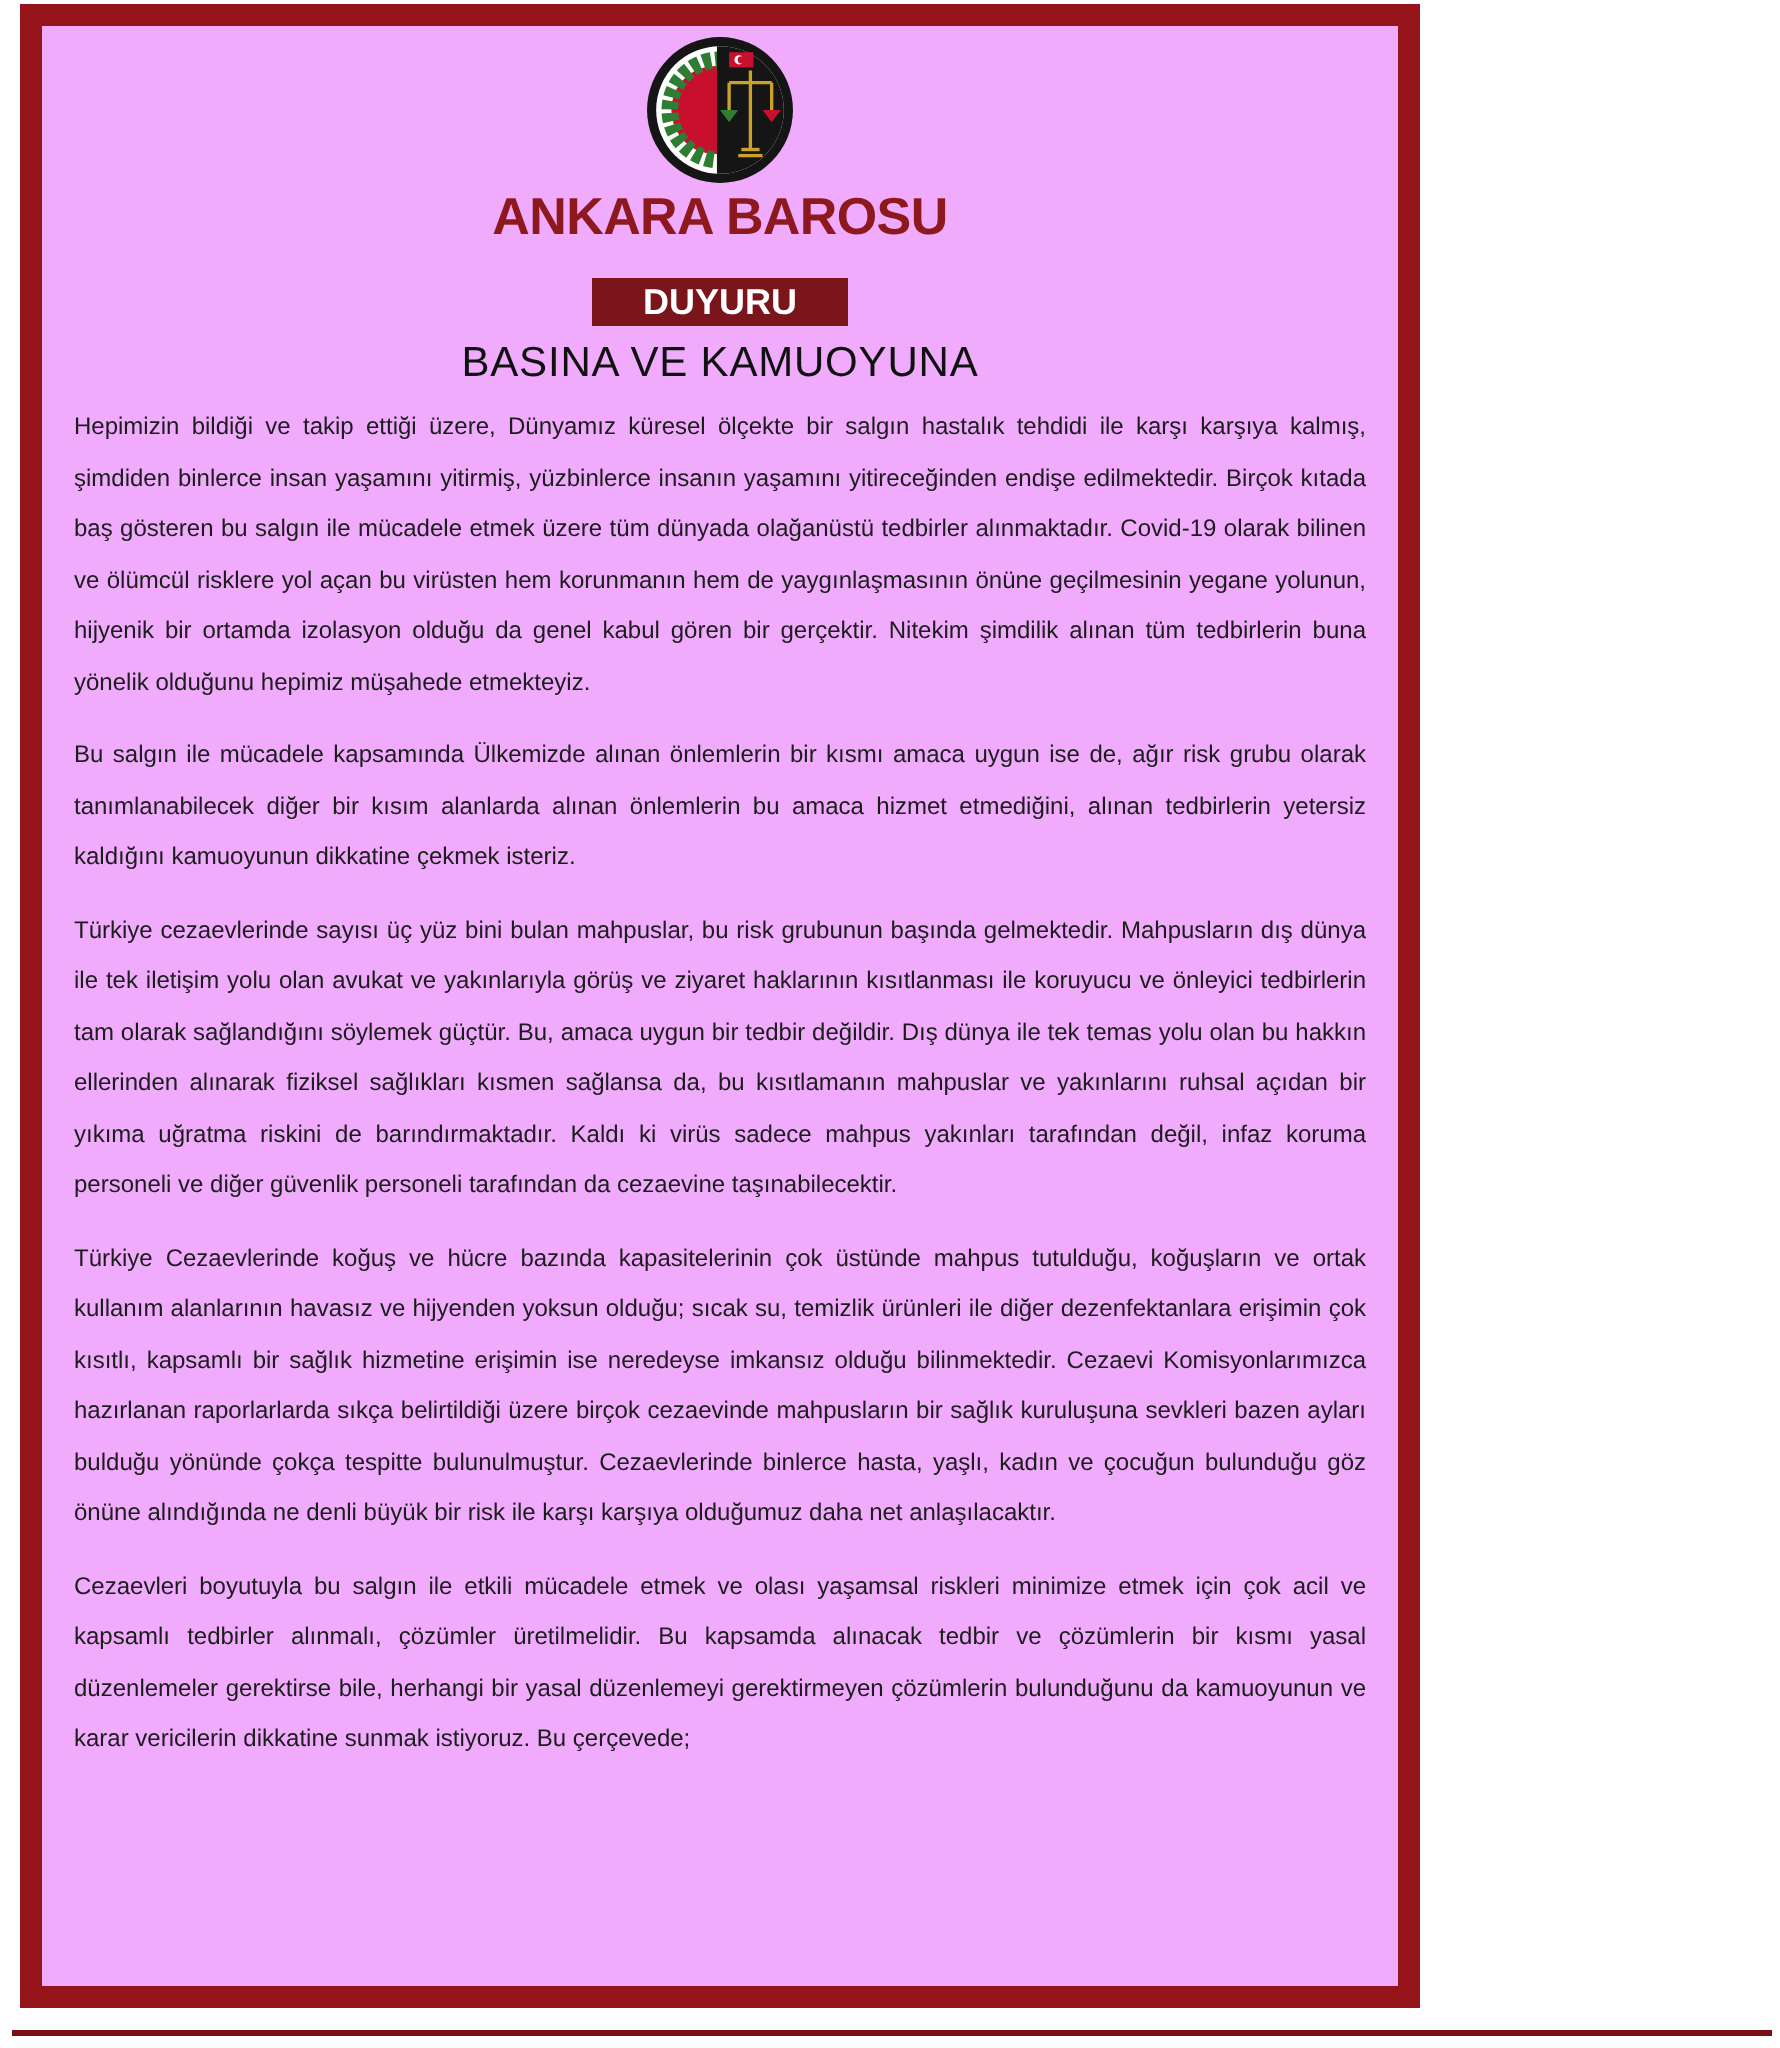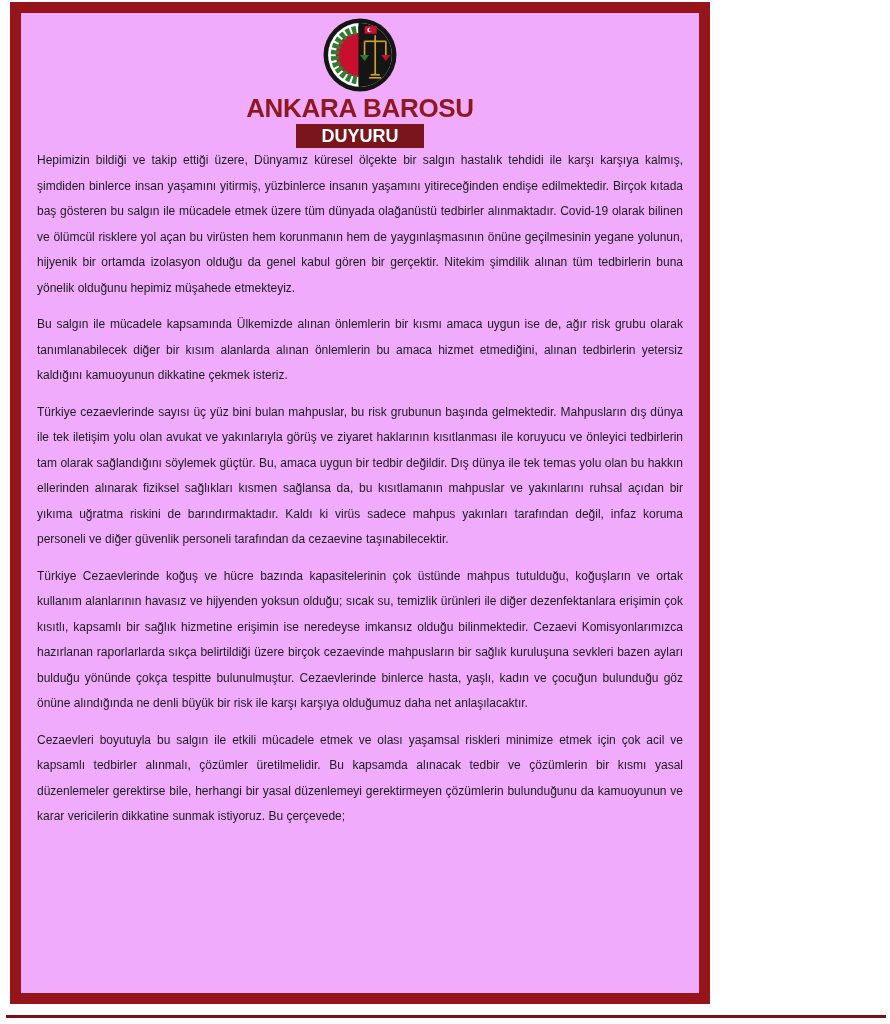--- a/index.html
+++ b/index.html
@@ -48,21 +48,21 @@
   }
   .banner {
     display: inline-block;
     background: #7a151b;
     color: #ffffff;
     font-weight: bold;
     font-size: 18px;
     line-height: 24px;
     min-width: 128px;
     padding: 0 20px;
-    margin-top: 2px;
+    margin-top: 17px;
     box-sizing: border-box;
   }
   .page-heading {
     font-size: 21px;
     font-weight: normal;
     letter-spacing: 0.4px;
     color: #111111;
     margin: 7px 0 7px 0;
   }
   .body-text p {
@@ -133,20 +133,21 @@
             <path d="M78 50 L90 50 L84 58 Z" fill="#c8102e"></path>
           </svg>
         </div>
 
         <div class="org-name">ANKARA BAROSU</div>
 
         <div class="banner">
           <span>DUYURU</span>
         </div>
 
+        <div class="page-heading">BASINA VE KAMUOYUNA</div>
       </div>
 
       <div class="body-text">
         <p>Hepimizin bildiği ve takip ettiği üzere, Dünyamız küresel ölçekte bir salgın hastalık tehdidi ile karşı karşıya kalmış, şimdiden binlerce insan yaşamını yitirmiş, yüzbinlerce insanın yaşamını yitireceğinden endişe edilmektedir. Birçok kıtada baş gösteren bu salgın ile mücadele etmek üzere tüm dünyada olağanüstü tedbirler alınmaktadır. Covid-19 olarak bilinen ve ölümcül risklere yol açan bu virüsten hem korunmanın hem de yaygınlaşmasının önüne geçilmesinin yegane yolunun, hijyenik bir ortamda izolasyon olduğu da genel kabul gören bir gerçektir. Nitekim şimdilik alınan tüm tedbirlerin buna yönelik olduğunu hepimiz müşahede etmekteyiz.</p>
         <p>Bu salgın ile mücadele kapsamında Ülkemizde alınan önlemlerin bir kısmı amaca uygun ise de, ağır risk grubu olarak tanımlanabilecek diğer bir kısım alanlarda alınan önlemlerin bu amaca hizmet etmediğini, alınan tedbirlerin yetersiz kaldığını kamuoyunun dikkatine çekmek isteriz.</p>
         <p>Türkiye cezaevlerinde sayısı üç yüz bini bulan mahpuslar, bu risk grubunun başında gelmektedir. Mahpusların dış dünya ile tek iletişim yolu olan avukat ve yakınlarıyla görüş ve ziyaret haklarının kısıtlanması ile koruyucu ve önleyici tedbirlerin tam olarak sağlandığını söylemek güçtür. Bu, amaca uygun bir tedbir değildir. Dış dünya ile tek temas yolu olan bu hakkın ellerinden alınarak fiziksel sağlıkları kısmen sağlansa da, bu kısıtlamanın mahpuslar ve yakınlarını ruhsal açıdan bir yıkıma uğratma riskini de barındırmaktadır. Kaldı ki virüs sadece mahpus yakınları tarafından değil, infaz koruma personeli ve diğer güvenlik personeli tarafından da cezaevine taşınabilecektir.</p>
         <p>Türkiye Cezaevlerinde koğuş ve hücre bazında kapasitelerinin çok üstünde mahpus tutulduğu, koğuşların ve ortak kullanım alanlarının havasız ve hijyenden yoksun olduğu; sıcak su, temizlik ürünleri ile diğer dezenfektanlara erişimin çok kısıtlı, kapsamlı bir sağlık hizmetine erişimin ise neredeyse imkansız olduğu bilinmektedir. Cezaevi Komisyonlarımızca hazırlanan raporlarlarda sıkça belirtildiği üzere birçok cezaevinde mahpusların bir sağlık kuruluşuna sevkleri bazen ayları bulduğu yönünde çokça tespitte bulunulmuştur. Cezaevlerinde binlerce hasta, yaşlı, kadın ve çocuğun bulunduğu göz önüne alındığında ne denli büyük bir risk ile karşı karşıya olduğumuz daha net anlaşılacaktır.</p>
         <p>Cezaevleri boyutuyla bu salgın ile etkili mücadele etmek ve olası yaşamsal riskleri minimize etmek için çok acil ve kapsamlı tedbirler alınmalı, çözümler üretilmelidir. Bu kapsamda alınacak tedbir ve çözümlerin bir kısmı yasal düzenlemeler gerektirse bile, herhangi bir yasal düzenlemeyi gerektirmeyen çözümlerin bulunduğunu da kamuoyunun ve karar vericilerin dikkatine sunmak istiyoruz. Bu çerçevede;</p>
       </div>
 

